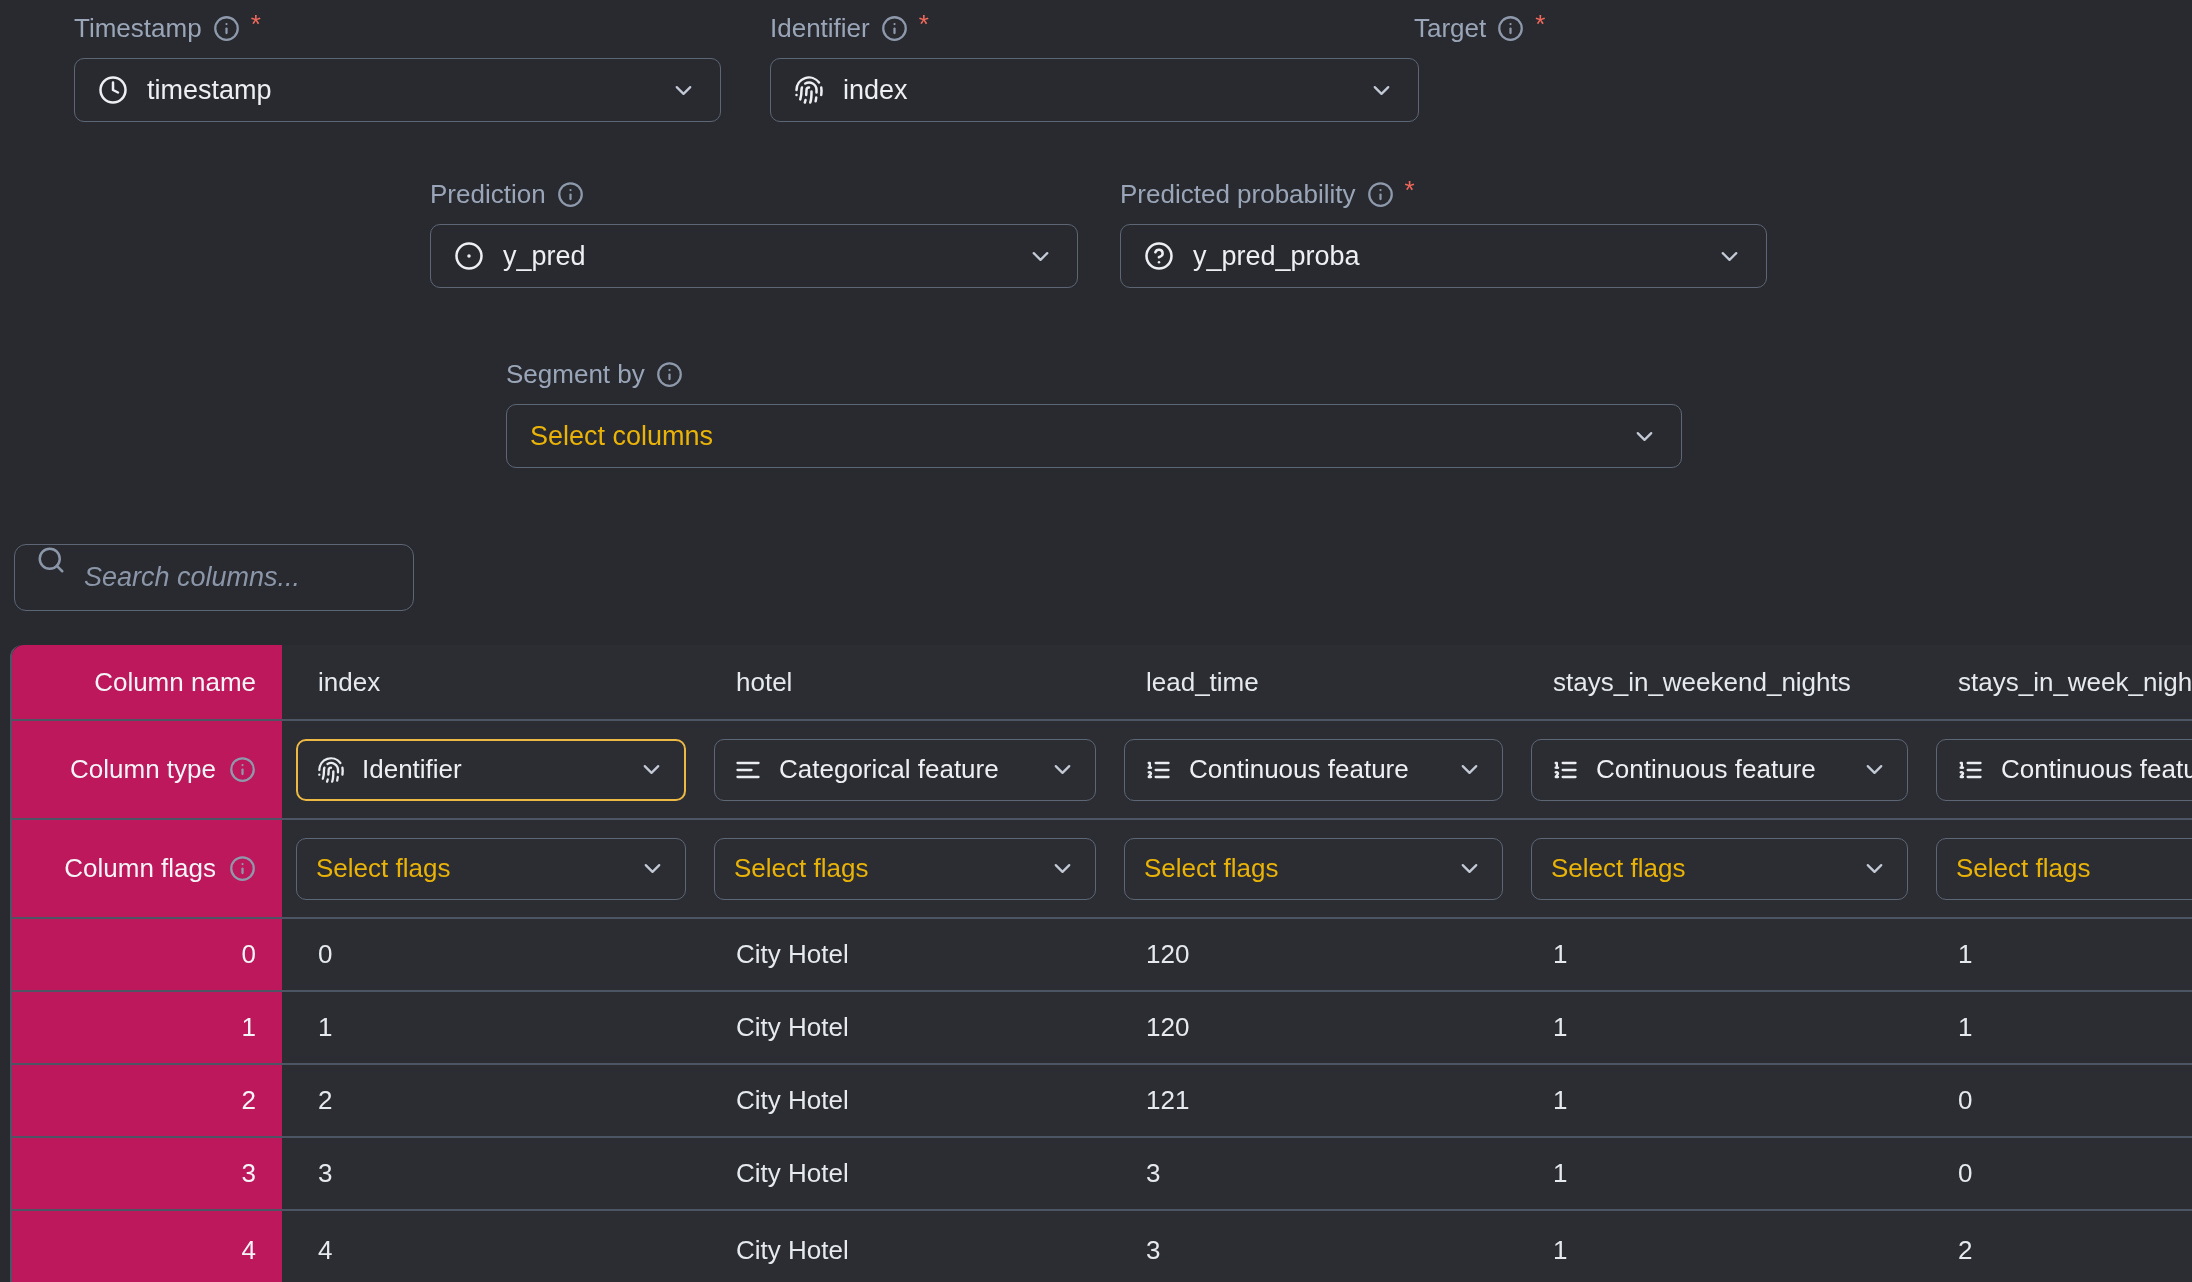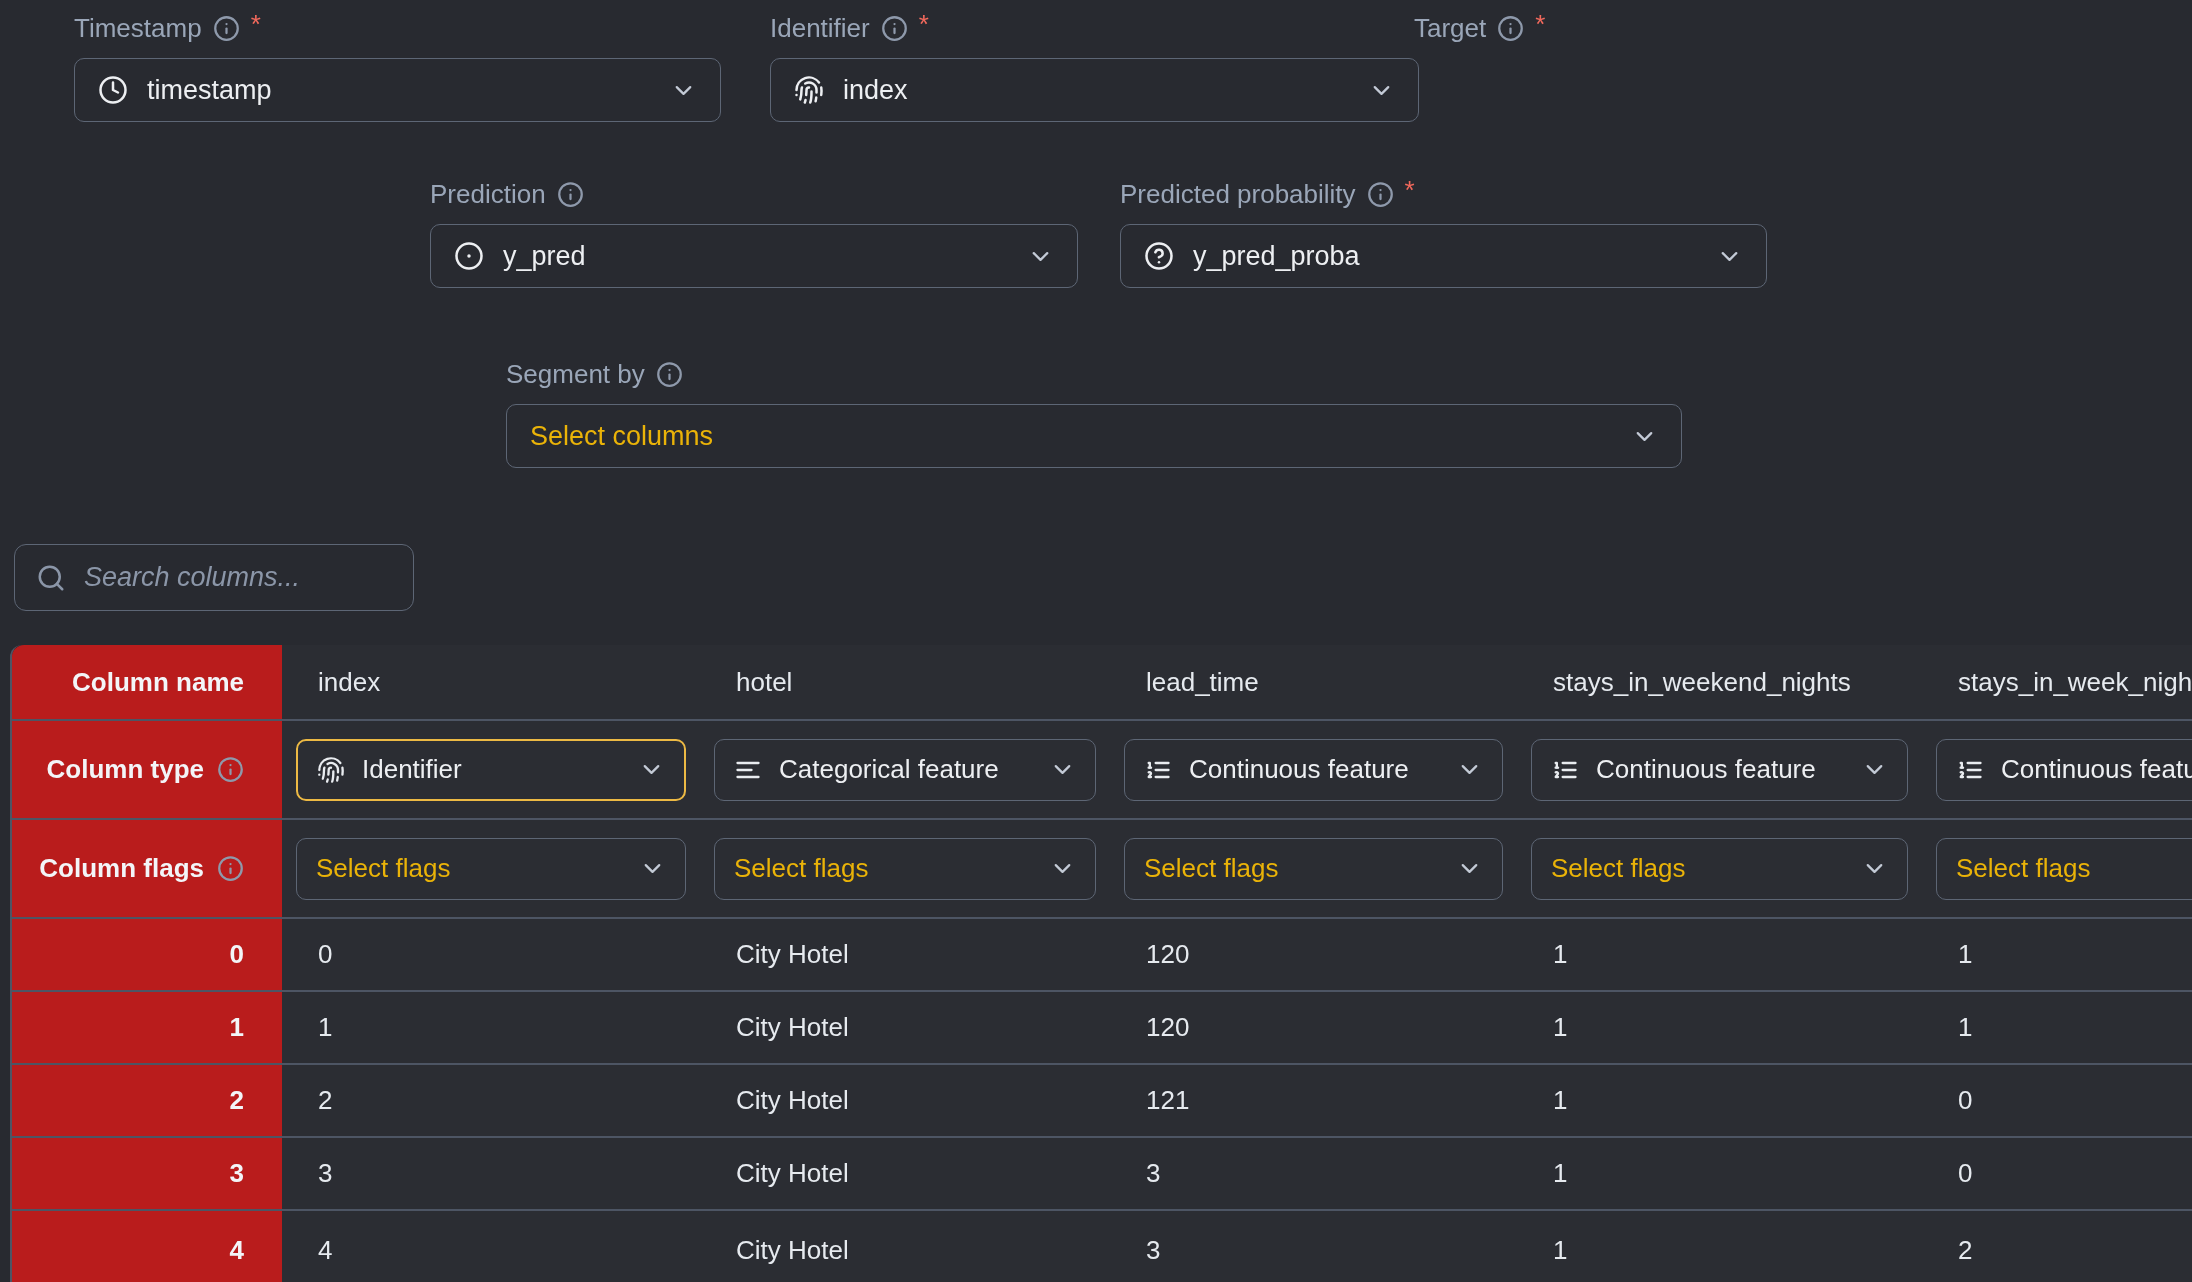--- a/index.html
+++ b/index.html
@@ -41,21 +41,21 @@
   #f-identifier { left: 770px;  top: 6px;   width: 649px; }
   #f-target     { left: 1414px; top: 6px;   width: 648px; }
   #f-prediction { left: 430px;  top: 172px; width: 648px; }
   #f-proba      { left: 1120px; top: 172px; width: 647px; text-align: center; }
   #f-segment    { left: 506px;  top: 352px; width: 1176px; }
 
   
   .search {
     position: absolute; left: 14px; top: 544px; width: 400px; height: 67px;
     border: 1.6px solid #5d6675; border-radius: 12px;
-    display: flex; align-items: center; gap: 16px; padding: 0 21px;
+    display: flex; gap: 16px; padding: 0 21px;
     color: #8b96a8;
   }
   .search input {
     flex: 1; min-width: 0; background: transparent; border: none; outline: none;
     color: #dfe4ea; font-size: 27px; font-family: inherit;
   }
   .search input::placeholder { color: #8b96a8; font-style: italic; opacity: 1; }
 
   
   .table {
@@ -66,23 +66,23 @@
     border-left: 2px solid #4d5564;
     border-top-left-radius: 12px;
   }
   .tc {
     background: #2b2d33; border-bottom: 2px solid #4d5564;
     display: flex; align-items: center;
     font-size: 26px; color: #e6eaef; white-space: nowrap;
     overflow: visible;
   }
   .tc.sticky {
-    background: #b91c1c; justify-content: flex-end;
-    padding-right: 38px; gap: 13px;
-    font-weight: bold; color: #f3f5f8;
+    background: #be185d; justify-content: flex-end;
+    padding-right: 26px; gap: 13px;
+    font-weight: normal; color: #f3f5f8;
   }
   .tc.first { border-top-left-radius: 12px; }
   .tc.txt { padding-left: 36px; }
   .tc.dd  { padding: 0 14px; }
   .tsel {
     width: 100%; height: 62px;
     border: 1.6px solid #5d6675; border-radius: 10px;
     display: flex; align-items: center; gap: 17px; padding: 0 19px;
     font-size: 26px; color: #edeff2; cursor: pointer;
   }

